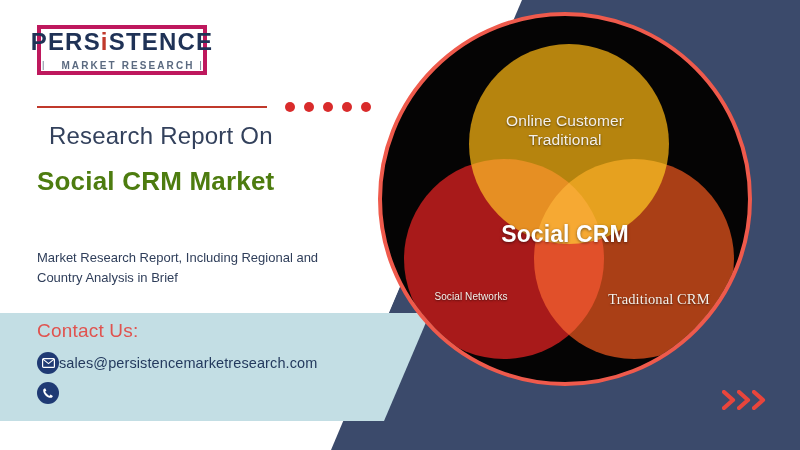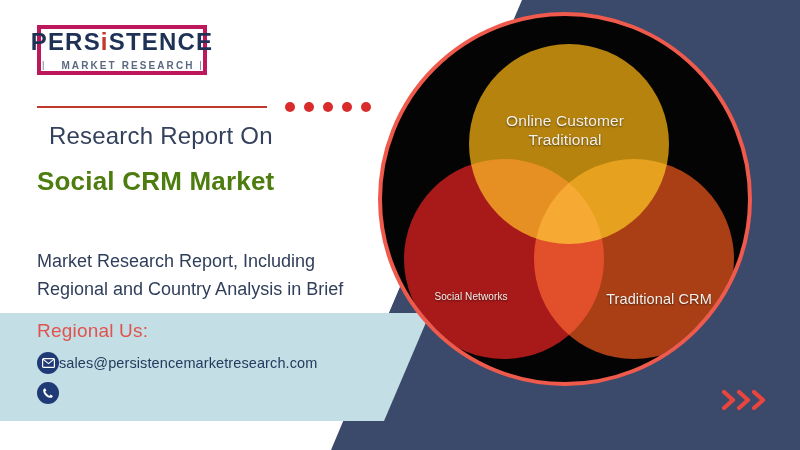--- a/index.html
+++ b/index.html
@@ -100,20 +100,21 @@
   }
   .lbl-left {
     left: 8px; top: 279px;
     width: 170px;
     font-size: 10px;
   }
   .lbl-right {
     left: 196px; top: 279px;
     width: 170px;
     font-size: 14.5px;
+    font-family: Liberation Serif, serif;
   }
   .lbl-center {
     left: 107px; top: 209px;
     width: 160px;
     font-size: 23px;
     font-weight: bold;
     color: #ffffff;
     line-height: 1.18;
     text-shadow: 0 1px 3px rgba(0,0,0,.5);
   }
@@ -193,21 +194,21 @@
     font-size: 26px;
     font-weight: bold;
     color: #4d7c0f;
     line-height: 1.27;
     letter-spacing: .2px;
     width: 300px;
   }
   .subline {
     position: absolute;
     left: 37px; top: 248px;
-    font-size: 18px;
+    font-size: 13px;
     color: #2f3e5a;
     line-height: 1.55;
     width: 310px;
   }
 
   
   .contact-title {
     position: absolute;
     left: 37px; top: 320px;
     font-size: 19px;
@@ -259,20 +260,21 @@
 
   <div class="venn-wrap">
     <div class="venn-outer">
       <div class="venn-circle c-top"></div>
       <div class="venn-circle c-left"></div>
       <div class="venn-circle c-right"></div>
     </div>
     <div class="venn-label lbl-top">Online Customer Traditional</div>
     <div class="venn-label lbl-left">Social Networks</div>
     <div class="venn-label lbl-right">Traditional CRM</div>
+    <div class="venn-label lbl-center">Social CRM</div>
   </div>
 
   <div class="logo-box">
     <div class="logo-word"><span>PERS</span><span class="dot-i">i</span><span>STENCE</span></div>
     <div class="logo-sub-row">
       <span class="logo-tick">|</span>
       <span class="logo-sub">MARKET RESEARCH</span>
       <span class="logo-tick">|</span>
     </div>
   </div>
@@ -283,21 +285,21 @@
     <i></i>
     <i></i>
     <i></i>
     <i></i>
   </div>
 
   <div class="kicker">Research Report On</div>
   <div class="headline">Social CRM Market</div>
   <div class="subline">Market Research Report, Including Regional and Country Analysis in Brief</div>
 
-  <div class="contact-title">Regional Us:</div>
+  <div class="contact-title">Contact Us:</div>
 
   <div class="contact-row row-mail">
     <span class="c-icon">
       <svg width="13" height="10" viewBox="0 0 13 10" aria-hidden="true">
         <rect x="0.6" y="0.6" width="11.8" height="8.8" rx="1" fill="none" stroke="#ffffff" stroke-width="1.2"></rect>
         <path d="M0.9 1.1 L6.5 5.6 L12.1 1.1" fill="none" stroke="#ffffff" stroke-width="1.2"></path>
       </svg>
     </span>
     <span class="c-text">sales@persistencemarketresearch.com</span>
   </div>

